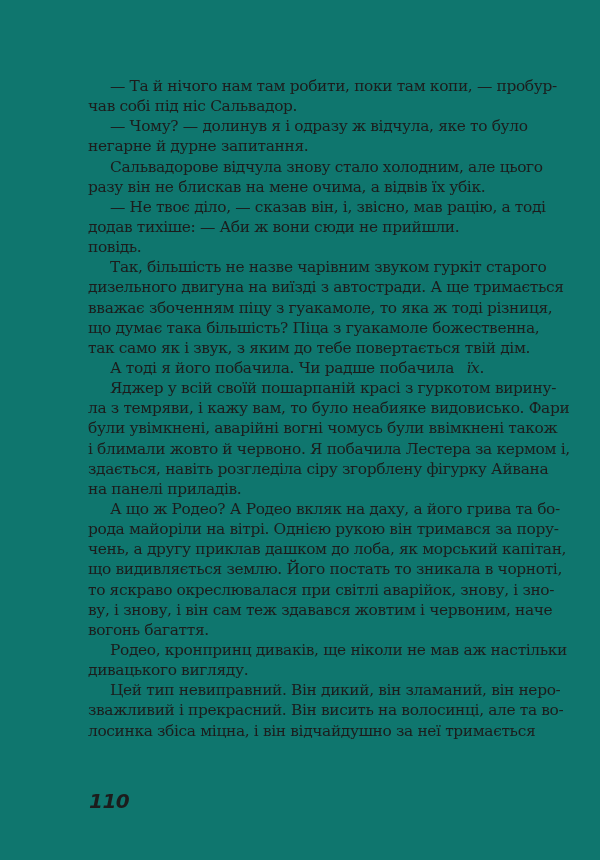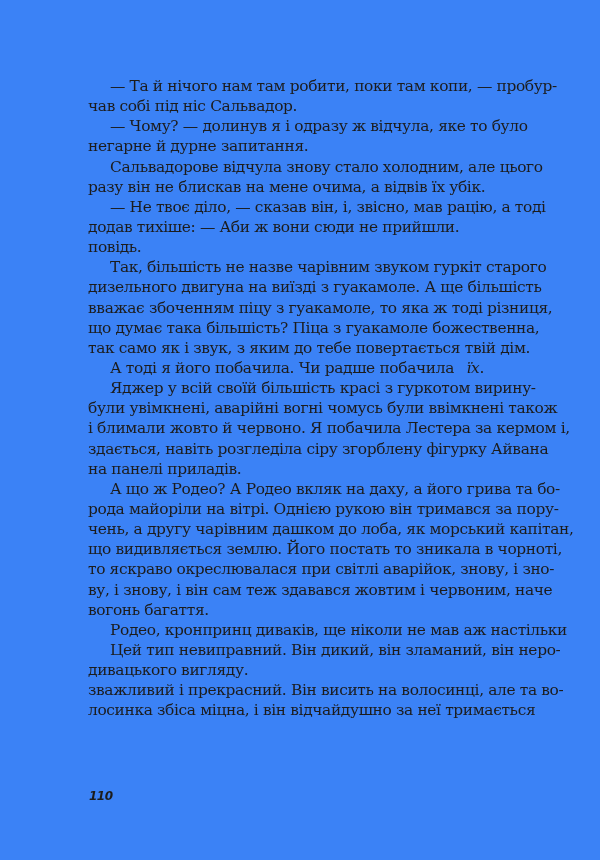--- a/index.html
+++ b/index.html
@@ -11,21 +11,21 @@
       width: 600px;
       height: 860px;
       position: relative;
       overflow: hidden;
     }
     .page {
       position: absolute;
       left: 0; top: 0;
       width: 600px;
       height: 860px;
-      background: #3b82f6;
+      background: #0f766e;
     }
     .text-block {
       position: absolute;
       left: 88px;
       top: 76px;
       width: 436px;
       font-family: "DejaVu Serif", "Liberation Serif", serif;
       font-size: 15.4px;
       line-height: 20.15px;
       color: #1c1c1c;
@@ -44,21 +44,21 @@
     .line.last {
       text-align-last: left;
     }
     .page-number {
       position: absolute;
       left: 89px;
       top: 789px;
       font-family: "DejaVu Sans", "Liberation Sans", sans-serif;
       font-weight: bold;
       font-style: italic;
-      font-size: 12px;
+      font-size: 20px;
       color: #1c1c1c;
       letter-spacing: -0.5px;
     }
     .it { font-style: italic; margin-left: 8px; }
   </style>
 </head>
 <body>
 
 <div class="page">
   <div class="text-block">
@@ -71,44 +71,45 @@
 
     <span class="line indent">Сальвадорове відчула знову стало холодним, але цього</span>
     <span class="line last">разу він не блискав на мене очима, а відвів їх убік.</span>
 
     <span class="line indent">— Не твоє діло, — сказав він, і, звісно, мав рацію, а тоді</span>
     <span class="line last">додав тихіше: — Аби ж вони сюди не прийшли.</span>
 
     <span class="line last">повідь.</span>
 
     <span class="line indent">Так, більшість не назве чарівним звуком гуркіт старого</span>
-    <span class="line">дизельного двигуна на виїзді з гуакамоле. А ще більшість</span>
+    <span class="line">дизельного двигуна на виїзді з автостради. А ще тримається</span>
     <span class="line">вважає збоченням піцу з гуакамоле, то яка ж тоді різниця,</span>
     <span class="line">що думає така більшість? Піца з гуакамоле божественна,</span>
     <span class="line last">так само як і звук, з яким до тебе повертається твій дім.</span>
 
     <span class="line indent last"><span>А тоді я його побачила. Чи радше побачила </span><span class="it">їх</span><span>.</span></span>
 
-    <span class="line indent">Яджер у всій своїй більшість красі з гуркотом вирину-</span>
+    <span class="line indent">Яджер у всій своїй пошарпаній красі з гуркотом вирину-</span>
+    <span class="line">ла з темряви, і кажу вам, то було неабияке видовисько. Фари</span>
     <span class="line">були увімкнені, аварійні вогні чомусь були ввімкнені також</span>
     <span class="line">і блимали жовто й червоно. Я побачила Лестера за кермом і,</span>
     <span class="line">здається, навіть розгледіла сіру згорблену фігурку Айвана</span>
     <span class="line last">на панелі приладів.</span>
 
     <span class="line indent">А що ж Родео? А Родео вкляк на даху, а його грива та бо-</span>
     <span class="line">рода майоріли на вітрі. Однією рукою він тримався за пору-</span>
-    <span class="line">чень, а другу чарівним дашком до лоба, як морський капітан,</span>
+    <span class="line">чень, а другу приклав дашком до лоба, як морський капітан,</span>
     <span class="line">що видивляється землю. Його постать то зникала в чорноті,</span>
     <span class="line">то яскраво окреслювалася при світлі аварійок, знову, і зно-</span>
     <span class="line">ву, і знову, і він сам теж здавався жовтим і червоним, наче</span>
     <span class="line last">вогонь багаття.</span>
 
     <span class="line indent">Родео, кронпринц диваків, ще ніколи не мав аж настільки</span>
+    <span class="line last">дивацького вигляду.</span>
+
     <span class="line indent">Цей тип невиправний. Він дикий, він зламаний, він неро-</span>
-
-    <span class="line last">дивацького вигляду.</span>
     <span class="line">зважливий і прекрасний. Він висить на волосинці, але та во-</span>
     <span class="line">лосинка збіса міцна, і він відчайдушно за неї тримається</span>
 
   </div>
 
   <div class="page-number">110</div>
 </div>
 
 </body></html>

